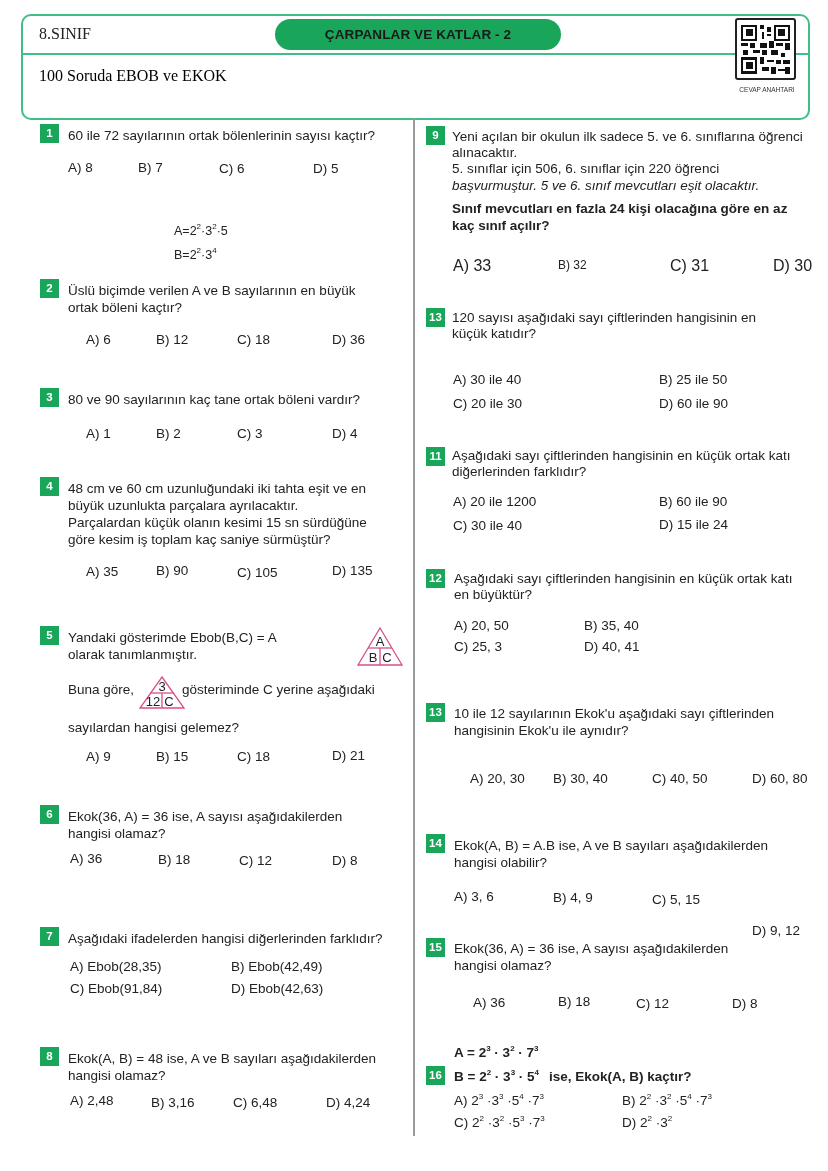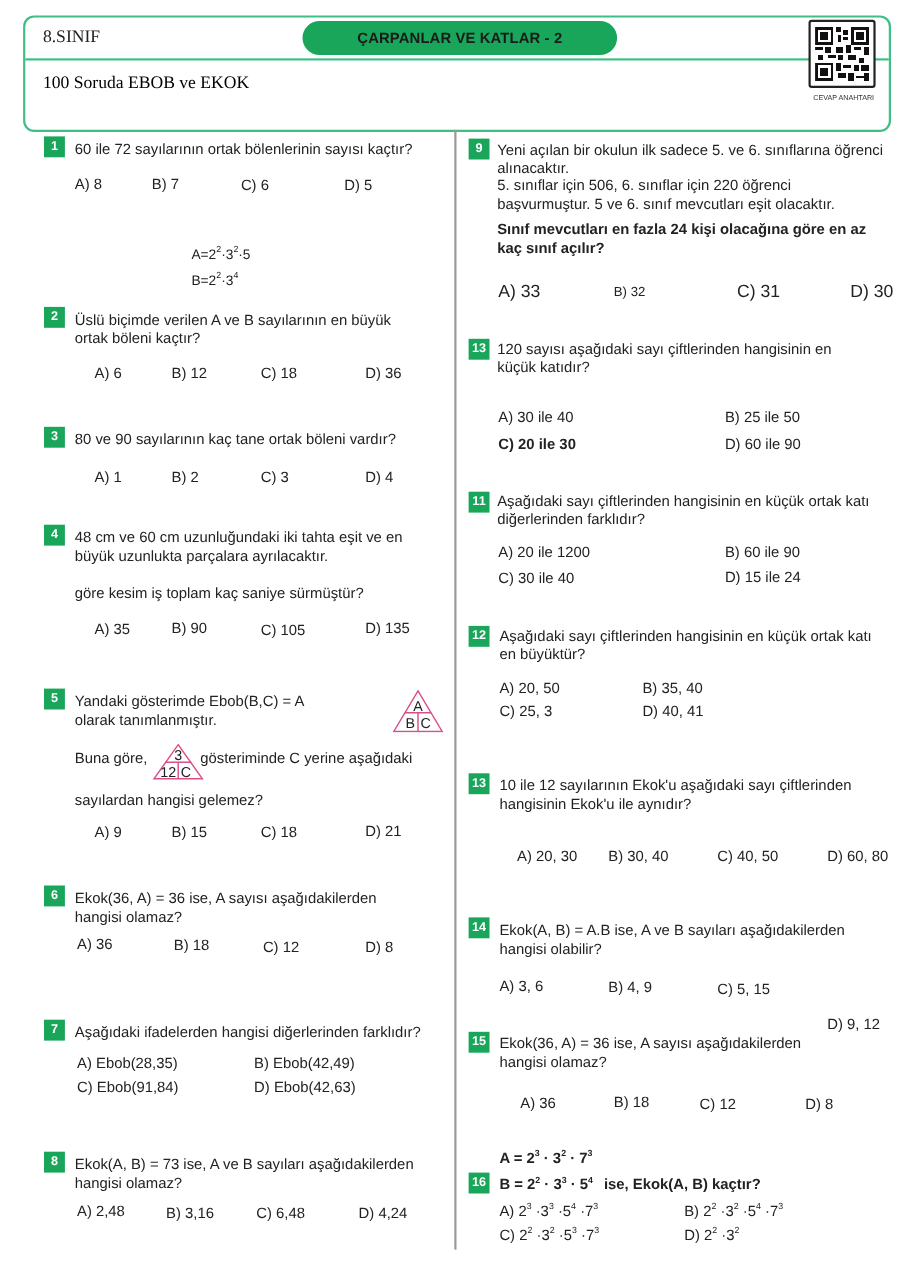--- a/index.html
+++ b/index.html
@@ -118,20 +118,21 @@
   <div class="opt" style="left:46px;top:37px;">A) 1</div>
   <div class="opt" style="left:116px;top:37px;">B) 2</div>
   <div class="opt" style="left:197px;top:37px;">C) 3</div>
   <div class="opt" style="left:292px;top:37px;">D) 4</div>
 </div>
 
 <div class="q" style="left:40px;top:477px;width:370px;height:110px;">
   <div class="num" style="left:0;top:0;">4</div>
   <div class="text" style="left:28px;top:3px;">48 cm ve 60 cm uzunluğundaki iki tahta eşit ve en</div>
   <div class="text" style="left:28px;top:20px;">büyük uzunlukta parçalara ayrılacaktır.</div>
+  <div class="text" style="left:28px;top:37px;">Parçalardan küçük olanın kesimi 15 sn sürdüğüne</div>
   <div class="text" style="left:28px;top:54px;">göre kesim iş toplam kaç saniye sürmüştür?</div>
   <div class="opt" style="left:46px;top:86px;">A) 35</div>
   <div class="opt" style="left:116px;top:85px;">B) 90</div>
   <div class="opt" style="left:197px;top:87px;">C) 105</div>
   <div class="opt" style="left:292px;top:85px;">D) 135</div>
 </div>
 
 <div class="q" style="left:40px;top:626px;width:370px;height:140px;">
   <div class="num" style="left:0;top:0;">5</div>
   <div class="text" style="left:28px;top:3px;">Yandaki gösterimde Ebob(B,C) = A</div>
@@ -179,49 +180,49 @@
   <div class="num" style="left:0;top:0;">7</div>
   <div class="text" style="left:28px;top:3px;">Aşağıdaki ifadelerden hangisi diğerlerinden farklıdır?</div>
   <div class="opt" style="left:30px;top:31px;">A) Ebob(28,35)</div>
   <div class="opt" style="left:191px;top:31px;">B) Ebob(42,49)</div>
   <div class="opt" style="left:30px;top:53px;">C) Ebob(91,84)</div>
   <div class="opt" style="left:191px;top:53px;">D) Ebob(42,63)</div>
 </div>
 
 <div class="q" style="left:40px;top:1047px;width:370px;height:70px;">
   <div class="num" style="left:0;top:0;">8</div>
-  <div class="text" style="left:28px;top:3px;">Ekok(A, B) = 73 ise, A ve B sayıları aşağıdakilerden</div>
+  <div class="text" style="left:28px;top:3px;">Ekok(A, B) = 48 ise, A ve B sayıları aşağıdakilerden</div>
   <div class="text" style="left:28px;top:20px;">hangisi olamaz?</div>
   <div class="opt" style="left:30px;top:45px;">A) 2,48</div>
   <div class="opt" style="left:111px;top:47px;">B) 3,16</div>
   <div class="opt" style="left:193px;top:47px;">C) 6,48</div>
   <div class="opt" style="left:286px;top:47px;">D) 4,24</div>
 </div>
 
 <div class="q" style="left:426px;top:126px;width:400px;height:155px;">
   <div class="num" style="left:0;top:0;">9</div>
   <div class="text" style="left:26px;top:2px;">Yeni açılan bir okulun ilk sadece 5. ve 6. sınıflarına öğrenci</div>
   <div class="text" style="left:26px;top:18px;">alınacaktır.</div>
   <div class="text" style="left:26px;top:34px;">5. sınıflar için 506, 6. sınıflar için 220 öğrenci</div>
-  <div class="text" style="left:26px;top:51px;">başvurmuştur. 5 ve 6. sınıf mevcutları eşit olacaktır.</div>
+  <div class="text" style="left:26px;top:51px;font-style:italic;">başvurmuştur. 5 ve 6. sınıf mevcutları eşit olacaktır.</div>
   <div class="text bold" style="left:26px;top:74px;">Sınıf mevcutları en fazla 24 kişi olacağına göre en az</div>
   <div class="text bold" style="left:26px;top:91px;">kaç sınıf açılır?</div>
   <div class="opt" style="left:27px;top:131px;font-size:16px;">A) 33</div>
   <div class="opt" style="left:132px;top:131px;font-size:12px;">B) 32</div>
   <div class="opt" style="left:244px;top:131px;font-size:16px;">C) 31</div>
   <div class="opt" style="left:347px;top:131px;font-size:16px;">D) 30</div>
 </div>
 
 <div class="q" style="left:426px;top:308px;width:400px;height:105px;">
   <div class="num" style="left:0;top:0;">13</div>
   <div class="text" style="left:26px;top:1px;">120 sayısı aşağıdaki sayı çiftlerinden hangisinin en</div>
   <div class="text" style="left:26px;top:17px;">küçük katıdır?</div>
   <div class="opt" style="left:27px;top:63px;">A) 30 ile 40</div>
   <div class="opt" style="left:233px;top:63px;">B) 25 ile 50</div>
-  <div class="opt" style="left:27px;top:87px;font-weight:bold;">C) 20 ile 30</div>
+  <div class="opt" style="left:27px;top:87px;">C) 20 ile 30</div>
   <div class="opt" style="left:233px;top:87px;">D) 60 ile 90</div>
 </div>
 
 <div class="q" style="left:426px;top:447px;width:400px;height:90px;">
   <div class="num" style="left:0;top:0;">11</div>
   <div class="text" style="left:26px;top:0px;">Aşağıdaki sayı çiftlerinden hangisinin en küçük ortak katı</div>
   <div class="text" style="left:26px;top:16px;">diğerlerinden farklıdır?</div>
   <div class="opt" style="left:27px;top:46px;">A) 20 ile 1200</div>
   <div class="opt" style="left:233px;top:46px;">B) 60 ile 90</div>
   <div class="opt" style="left:27px;top:70px;">C) 30 ile 40</div>

